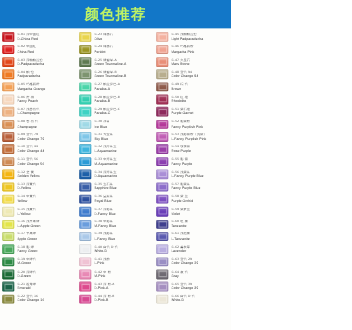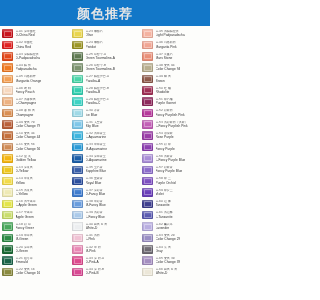--- a/index.html
+++ b/index.html
@@ -11,21 +11,21 @@
   }
   #app{position:relative;width:210px;height:300px;background:#fdfdfb;}
 
   
   .banner{
     height:26px;width:210px;
     background:#1277c8;
     display:flex;align-items:center;justify-content:center;
   }
   .banner-title{
-    color:#e5e5e5;
+    color:#bef264;
     font-size:13px;
     font-weight:700;
     letter-spacing:1px;
     font-family:"DejaVu Sans",sans-serif;
     line-height:1;
   }
 
   
   .grid{
     position:absolute;

